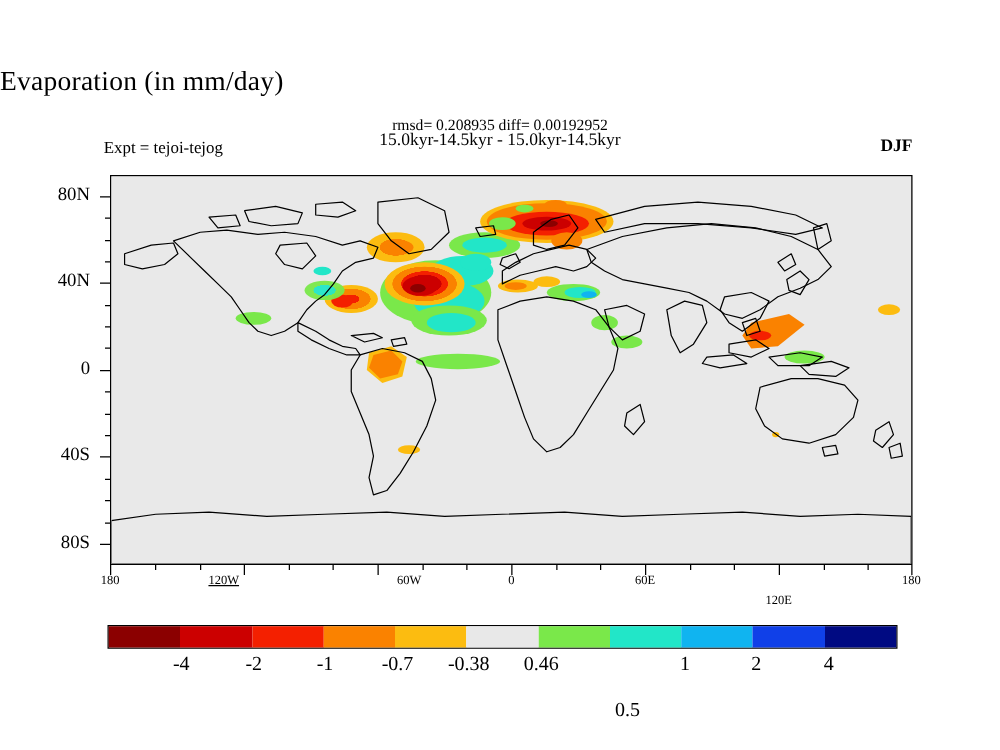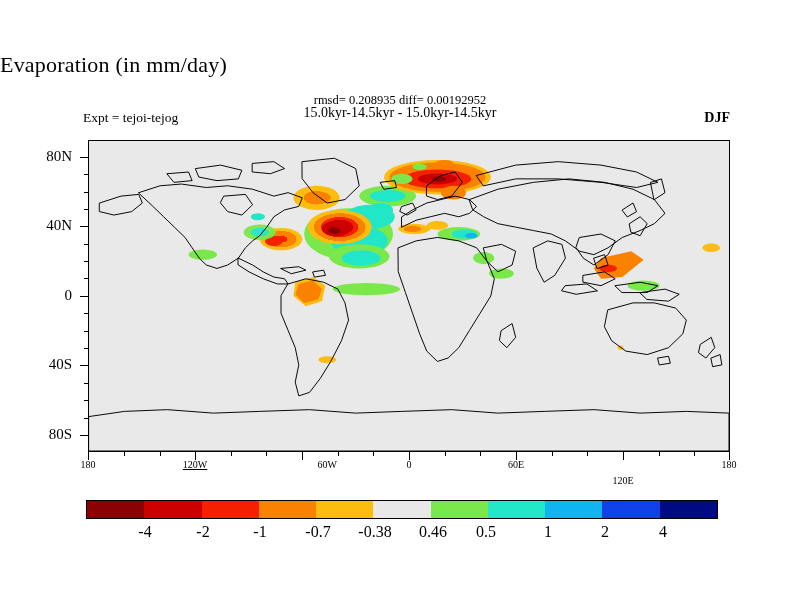--- a/index.html
+++ b/index.html
@@ -325,21 +325,21 @@
   <div class="tick xtick-minor" style="left:338px; top:452px;"></div>
   <div class="tick xtick-minor" style="left:373px; top:452px;"></div>
   <div class="tick xtick-minor" style="left:445px; top:452px;"></div>
   <div class="tick xtick-minor" style="left:480px; top:452px;"></div>
   <div class="tick xtick-minor" style="left:552px; top:452px;"></div>
   <div class="tick xtick-minor" style="left:587px; top:452px;"></div>
   <div class="tick xtick-minor" style="left:659px; top:452px;"></div>
   <div class="tick xtick-minor" style="left:694px; top:452px;"></div>
 
   <div class="xlabel" style="left:53px;">180</div>
-  <div class="xlabel" style="left:160px;text-decoration:underline;">120W</div>
+  <div class="xlabel" style="left:144px;text-decoration:underline;">120W</div>
   <div class="xlabel" style="left:267px;text-align:right;">60W</div>
   <div class="xlabel" style="left:374px;">0</div>
   <div class="xlabel" style="left:481px;">60E</div>
   <div class="xlabel" style="left:588px;margin-top:16px;">120E</div>
   <div class="xlabel" style="left:694px;">180</div>
 </div>
 
 <div>
   <div class="tick ytick-major" style="left:80px; top:157px;"></div>
   <div class="tick ytick-major" style="left:80px; top:226px;"></div>
@@ -381,17 +381,17 @@
   <div class="band" style="background: rgb(0, 10, 130);"></div>
 </div>
 
 <div>
   <div class="cb-label" style="left:115px;">-4</div>
   <div class="cb-label" style="left:173px;">-2</div>
   <div class="cb-label" style="left:230px;">-1</div>
   <div class="cb-label" style="left:288px;">-0.7</div>
   <div class="cb-label" style="left:345px;">-0.38</div>
   <div class="cb-label" style="left:403px;">0.46</div>
-  <div class="cb-label" style="left:456px;">0.5</div>
+  <div class="cb-label" style="left:472px;margin-top:37px;">0.5</div>
   <div class="cb-label" style="left:518px;">1</div>
   <div class="cb-label" style="left:575px;">2</div>
   <div class="cb-label" style="left:633px;">4</div>
 </div>
 
 </body></html>

